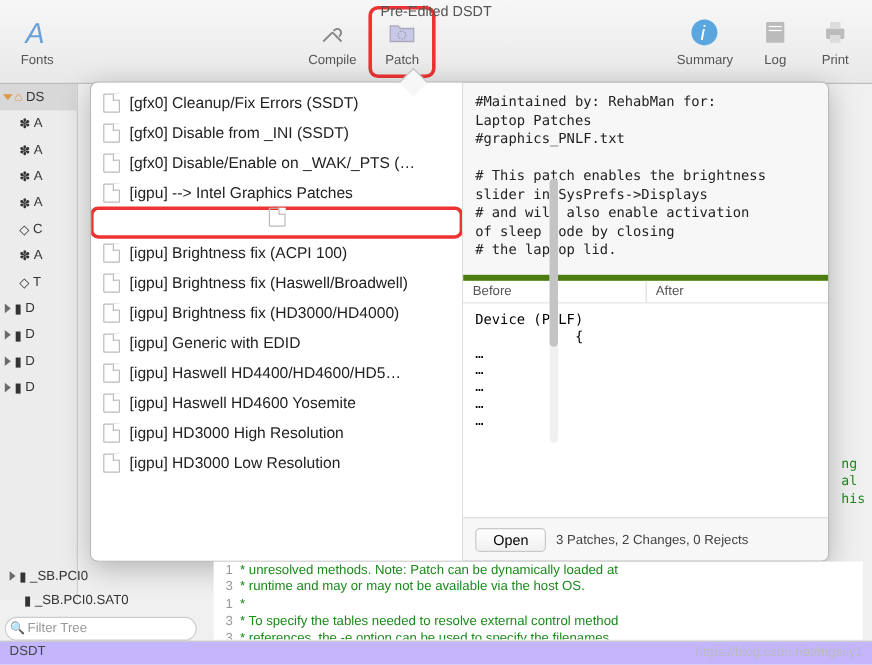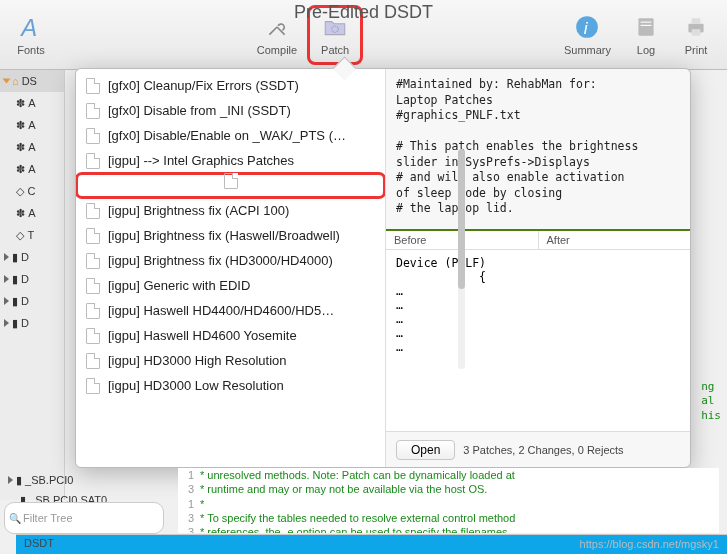--- a/index.html
+++ b/index.html
@@ -1,64 +1,64 @@
 <!DOCTYPE html>
 <html><head>
 <meta charset="utf-8">
 <style>
 * { margin: 0; padding: 0; box-sizing: border-box; font-family: -apple-system, "Helvetica Neue", Arial, sans-serif; }
 body { width: 727px; height: 554px; background: #f0f0f0; overflow: hidden; position: relative; font-size: 13px; }
 
 .toolbar { height: 70px; background: linear-gradient(#f7f7f7,#e8e8e8); border-bottom: 1px solid #bdbdbd; display: flex; align-items: center; padding: 0 6px; position: relative; }
-.title-bar { position: absolute; top: 2px; left: 0; right: 0; text-align: center; font-size: 18px; color: #555; }
+.title-bar { position: absolute; top: 2px; left: 0; right: 0; text-align: center; font-size: 12px; color: #555; }
 .tb-left, .tb-right { display: flex; gap: 0; }
 .tb-right { margin-left: auto; }
 .tb-btn { display: flex; flex-direction: column; align-items: center; justify-content: flex-end; padding: 4px 10px 6px; font-size: 11px; color: #555; gap: 2px; }
 .tb-icon { width: 30px; height: 30px; display: flex; align-items: center; justify-content: center; color: #888; }
 .tb-icon svg { width: 26px; height: 26px; }
 .hl-patch { border: 3px solid #e33; border-radius: 8px; }
 
 .main { display: flex; height: 430px; }
 .sidebar { width: 65px; background: #ececec; border-right: 1px solid #d0d0d0; overflow: hidden; }
 .sb-row { display: flex; align-items: center; height: 22px; padding: 0 4px; gap: 3px; font-size: 11px; color: #333; white-space: nowrap; }
 .sb-row.sel { background: #d8d8d8; }
 .disclosure { width: 0; height: 0; border-left: 5px solid #6a6a6a; border-top: 4px solid transparent; border-bottom: 4px solid transparent; flex-shrink: 0; }
 .disclosure.open { transform: rotate(90deg); border-left-color: #d94; }
 .house { color: #d94; }
-.sb-filter { position: absolute; bottom: 20px; left: 4px; width: 160px; height: 32px; border: 1px solid #ccc; border-radius: 10px; background: #fff; font-size: 11px; padding: 0 18px; color: #999; display:flex; align-items:center; }
+.sb-filter { position: absolute; bottom: 20px; left: 4px; width: 160px; height: 20px; border: 1px solid #ccc; border-radius: 10px; background: #fff; font-size: 11px; padding: 0 18px; color: #999; display:flex; align-items:center; }
 .sb-filter::before { content: "🔍"; position: absolute; left: 4px; font-size: 10px; }
 
 .popover { position: absolute; top: 68px; left: 75px; width: 616px; height: 400px; background: #f7f7f7; border: 1px solid #bbb; border-radius: 6px; box-shadow: 0 6px 24px rgba(0,0,0,.25); display: flex; }
 .popover::before { content: ""; position: absolute; top: -9px; left: 260px; width: 16px; height: 16px; background: #f7f7f7; border-left: 1px solid #bbb; border-top: 1px solid #bbb; transform: rotate(45deg); }
 
 .patch-list { width: 310px; background: #fff; border-right: 1px solid #ddd; border-radius: 6px 0 0 6px; overflow-y: auto; padding: 4px 0; text-align: center; }
 .patch-row { display: flex; align-items: center; height: 25px; padding: 0 10px; gap: 8px; font-size: 13px; color: #222; white-space: nowrap; overflow: hidden; }
 .patch-row .doc { width: 14px; height: 16px; border: 1px solid #bbb; border-radius: 1px; flex-shrink: 0; position: relative; }
 .patch-row .doc::after { content: ""; position: absolute; top: -1px; right: -1px; width: 5px; height: 5px; background: #fff; border-left: 1px solid #bbb; border-bottom: 1px solid #bbb; }
 .patch-row.hl { outline: 3px solid #e33; outline-offset: -2px; border-radius: 6px; flex-direction: column; }
 
 .right-pane { flex: 1; display: flex; flex-direction: column; }
 .desc { flex: 0 0 160px; padding: 8px 10px; font-family: Menlo, monospace; font-size: 11.5px; color: #222; white-space: pre-wrap; line-height: 1.35; overflow: hidden; }
-.ba-head { display: flex; border-top: 2px solid #4d7c0f; border-bottom: 1px solid #ddd; background: #fff; }
+.ba-head { display: flex; border-top: 5px solid #4d7c0f; border-bottom: 1px solid #ddd; background: #fff; }
 .ba-head div { flex: 1; padding: 3px 8px; font-size: 11px; color: #555; }
 .ba-head div:first-child { border-right: 1px solid #ddd; }
 .preview { flex: 1; background: #fff; padding: 6px 10px; font-family: Menlo, monospace; font-size: 11.5px; white-space: pre; overflow: hidden; }
 .btn-row { height: 36px; border-top: 1px solid #ddd; display: flex; align-items: center; padding: 0 10px; gap: 8px; }
 .mac-btn { border: 1px solid #c8c8c8; background: linear-gradient(#fff,#f0f0f0); border-radius: 4px; padding: 2px 14px; font-size: 12px; }
 .stats { font-size: 11px; color: #444; white-space: nowrap; overflow: hidden; }
 
 .code-area { position: absolute; top: 468px; left: 178px; right: 8px; height: 65px; background: #fff; font-family: Menlo, monospace; font-size: 11px; line-height: 1.3; overflow: hidden; }
 .code-area .ln { display: flex; }
 .code-area .gut { width: 22px; text-align: right; color: #999; padding-right: 6px; }
 .code-area .txt { color: #1a8a1a; }
 .green-frag { position: absolute; top: 380px; right: 6px; font-family: Menlo, monospace; font-size: 11px; color: #1a8a1a; line-height: 1.3; text-align: left; }
 
 .tree-nodes { position: absolute; left: 4px; top: 470px; font-size: 11px; }
 .tree-nodes .sb-row { height: 20px; }
-.statusbar { position: absolute; bottom: 0; left: 16px; right: 0; height: 20px; background: #0ea5e9; border-top: 1px solid #ccc; padding: 2px 8px; font-size: 11px; color: #444; }
+.statusbar { position: absolute; bottom: 0; left: 0; right: 0; height: 20px; background: #c4b5fd; border-top: 1px solid #ccc; padding: 2px 8px; font-size: 11px; color: #444; }
 .watermark { position: absolute; bottom: 4px; right: 8px; font-size: 11px; color: #bbb; }
 .scroll-track { position: absolute; left: 382px; top: 80px; width: 7px; height: 220px; background: #f0f0f0; border-radius: 4px; }
 .scroll-thumb { width: 7px; height: 140px; background: #c4c4c4; border-radius: 4px; }
 </style>
 </head>
 <body>
 
 <div class="toolbar">
   <div class="title-bar">Pre-Edited DSDT</div>
   <div class="tb-left">

